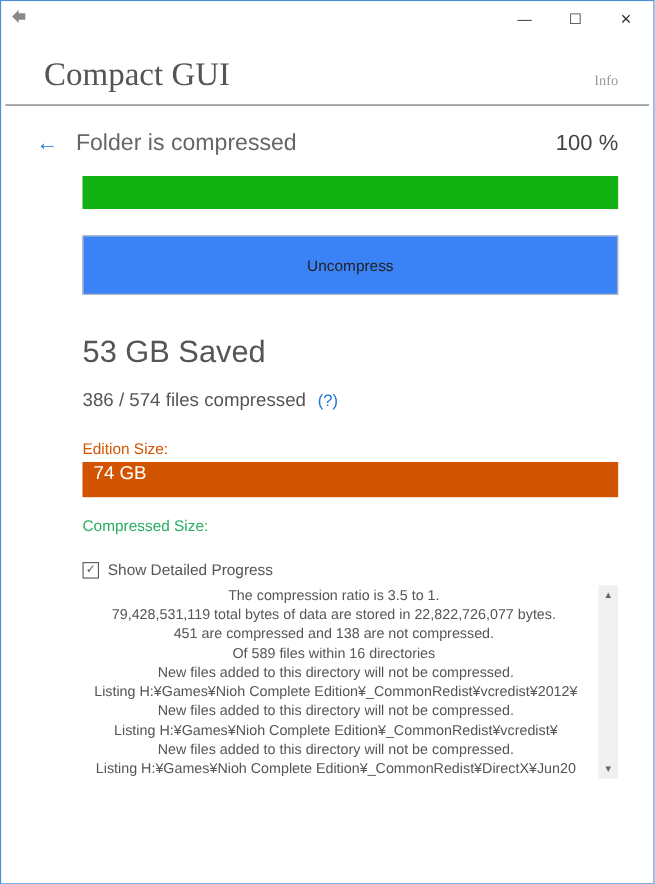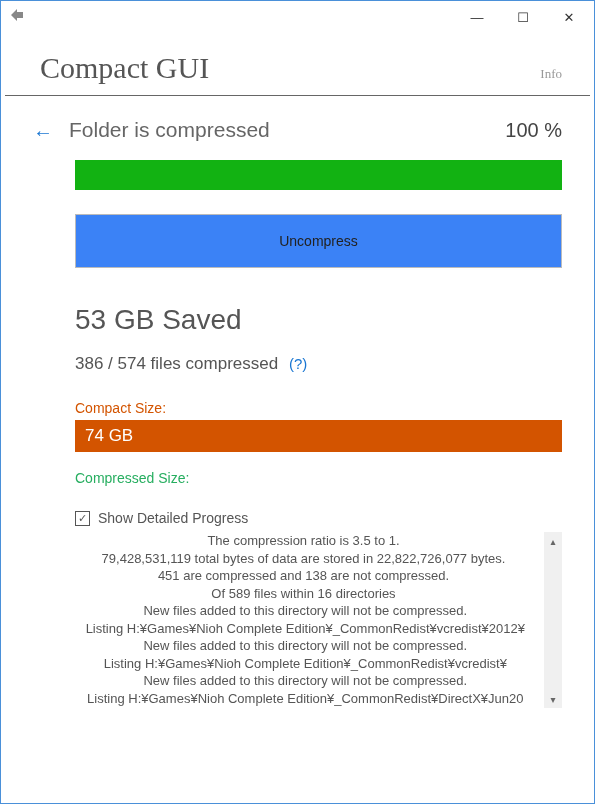--- a/index.html
+++ b/index.html
@@ -113,21 +113,20 @@
     font-size: 14px;
     color: #d35400;
   }
   .size-bar-orig {
     margin-top: 4px;
     height: 32px;
     background: #d35400;
     color: #fff;
     font-size: 17px;
     display: flex;
-    align-items: center;
     padding-left: 10px;
   }
   .size-label-comp {
     margin-top: 18px;
     font-size: 14px;
     color: #27ae60;
   }
   .size-bar-comp {
     margin-top: 4px;
     height: 32px;
@@ -217,21 +216,21 @@
     <button class="uncompress-btn">Uncompress</button>
 
     <div class="saved">53 GB Saved</div>
 
     <div class="files-row">
       <span>386 / 574 files compressed</span>
       <span class="qmark">(?)</span>
     </div>
 
 
-    <div class="size-label">Compact Size:</div>
+    <div class="size-label">Edition Size:</div>
     <div class="size-bar-orig">
       <span>74 GB</span>
     </div>
 
     <div class="size-label-comp">Compressed Size:</div>
 
     <div class="check-row">
       <span class="checkbox">✓</span>
       <span>Show Detailed Progress</span>
     </div>

